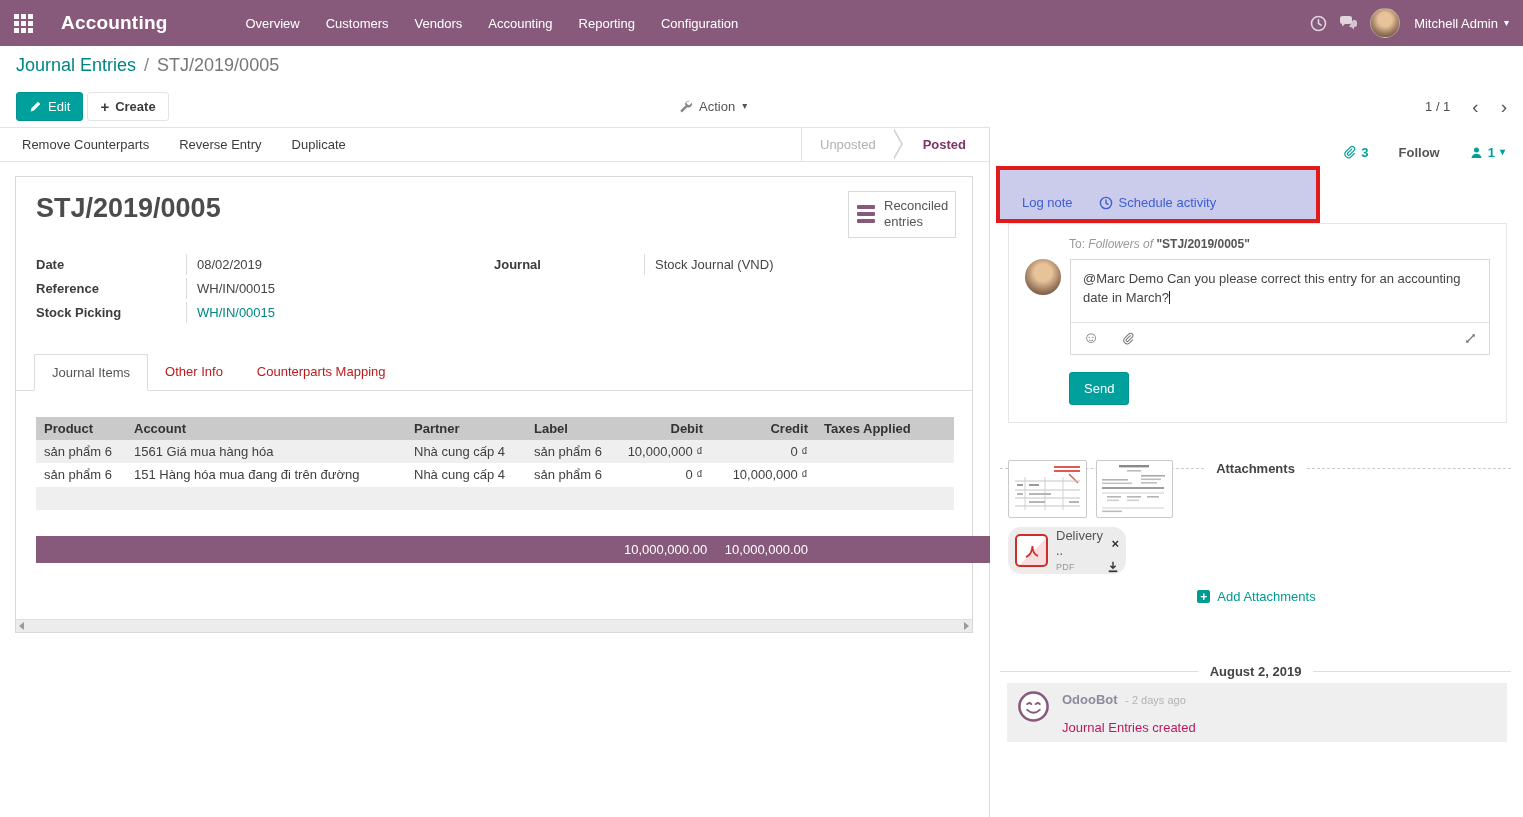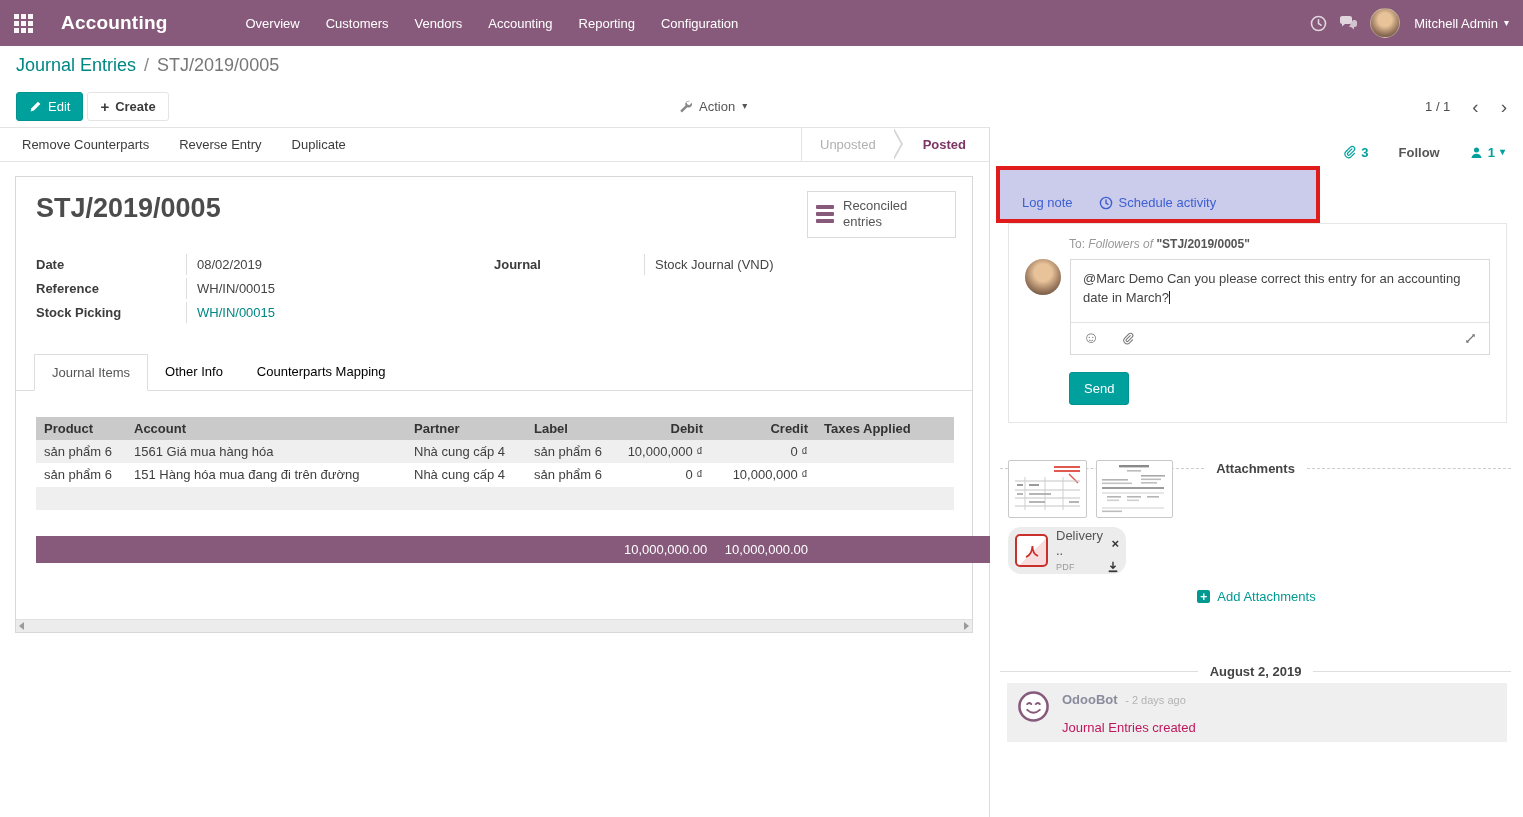--- a/index.html
+++ b/index.html
@@ -46,37 +46,37 @@
   .state-unposted { color:#b0b0b0; }
   .state-posted { color:#7c3564; font-weight:700; }
   .chev { position:relative; width:11px; height:33px; }
   .chev i { position:absolute; top:0; width:0; height:0; border-top:16.5px solid transparent; border-bottom:16.5px solid transparent; }
   .chev .outer { left:0; border-left:9px solid #d4d4d4; }
   .chev .inner { left:-2px; border-left:9px solid #fff; }
 
   
   .sheet { position:relative; margin:14px 0 0 15px; width:958px; height:457px; background:#fff; border:1px solid #d8d8d8; }
   .sheet-title { font-size:27px; font-weight:700; color:#4c4c4c; padding:16px 0 0 20px; }
-  .reconciled-btn { position:absolute; top:14px; right:16px; width:149px; border:1px solid #dadada; background:#fff; display:flex; align-items:center; gap:9px; padding:6px 8px; cursor:pointer; }
+  .reconciled-btn { position:absolute; top:14px; right:16px; width:108px; border:1px solid #dadada; background:#fff; display:flex; align-items:center; gap:9px; padding:6px 8px; cursor:pointer; }
   .ham { display:flex; flex-direction:column; gap:3px; }
   .ham span { width:18px; height:4px; background:#875A7B; border-radius:1px; }
   .reconciled-label { font-size:13px; color:#555; line-height:1.25; }
 
   .fields { display:flex; padding:30px 20px 0 20px; }
   .fields-col { width:440px; }
   .fields-col.right { width:458px; margin-left:18px; }
   .field-row { display:flex; min-height:24px; align-items:flex-start; }
   .field-label { width:150px; font-size:13px; font-weight:700; color:#3c3c3c; padding-top:3px; }
   .field-value { flex:1; border-left:1px solid #ddd; padding:3px 0 3px 10px; font-size:13px; color:#444; }
   .field-value.link { color:#008784; cursor:pointer; }
 
   .tabs-row { margin-top:28px; border-bottom:1px solid #ddd; display:flex; padding-left:18px; }
   .tab { font-size:13px; padding:10px 17px; cursor:pointer; margin-bottom:-1px; }
   .tab.active { background:#fff; border:1px solid #ddd; border-bottom:1px solid #fff; color:#555; }
-  .tab.inactive { color:#000000; }
+  .tab.inactive { color:#b91c1c; }
 
   .jtable { margin:26px 20px 0 20px; width:918px; }
   .jrow { display:grid; grid-template-columns:90px 280px 120px 90px 95px 105px 1fr; }
   .jcell { font-size:13px; padding:4px 8px; color:#3f3f3f; white-space:nowrap; overflow:hidden; }
   .jhead { background:#cacaca; }
   .jhead .jcell { font-weight:700; color:#333; }
   .num { text-align:right; }
   .jrow.odd { background:#efefef; }
   .jrow.even { background:#fff; }
   .jrow.empty { background:#efefef; height:23px; margin-top:1px; }

